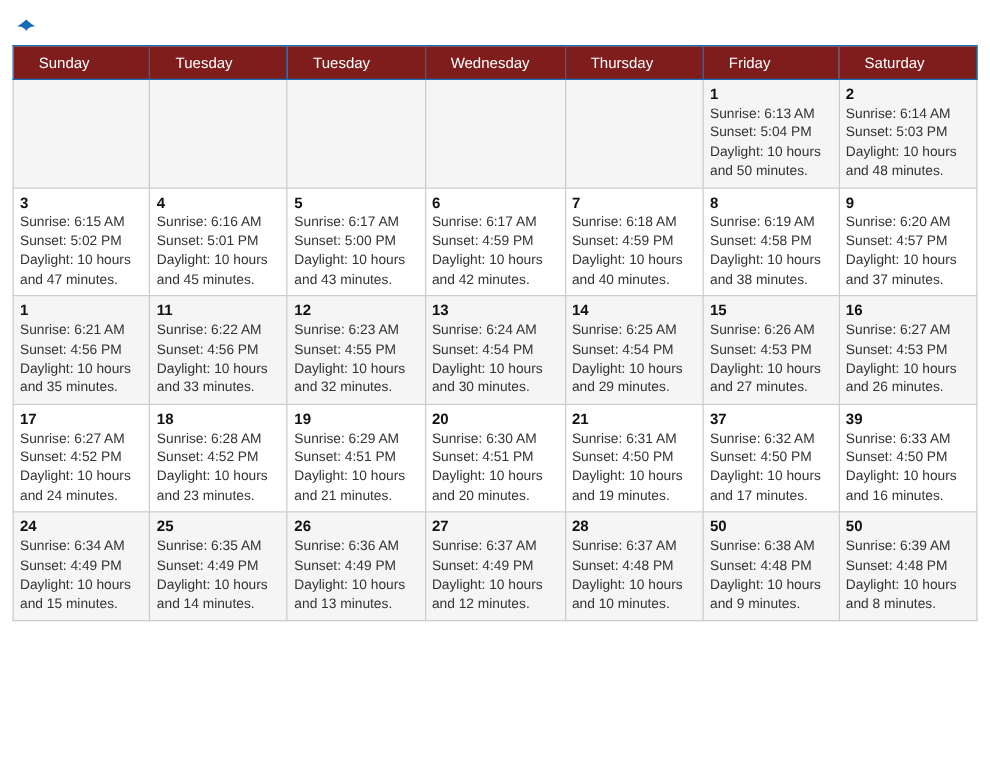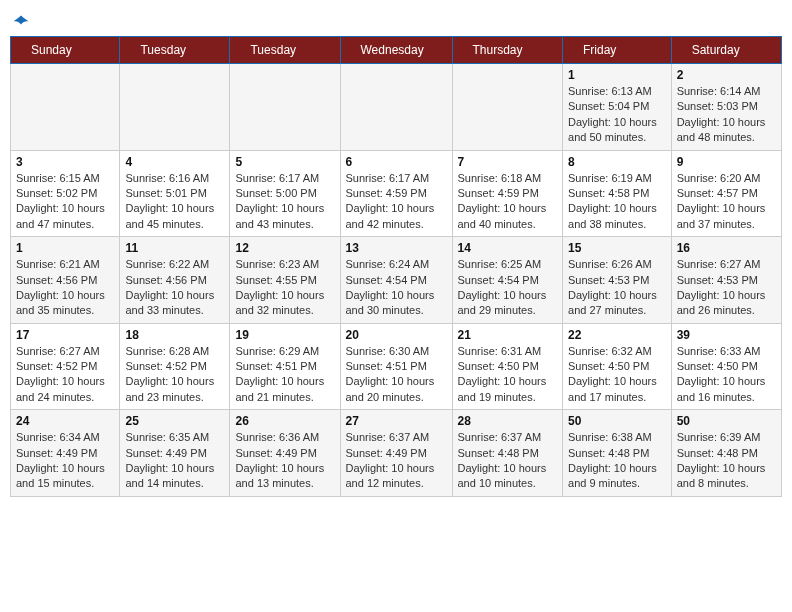--- a/index.html
+++ b/index.html
@@ -220,21 +220,21 @@
         </td>
         <td>
           <div class="day-number">20</div>
           <div class="day-info">Sunrise: 6:30 AM<br>Sunset: 4:51 PM<br>Daylight: 10 hours and 20 minutes.</div>
         </td>
         <td>
           <div class="day-number">21</div>
           <div class="day-info">Sunrise: 6:31 AM<br>Sunset: 4:50 PM<br>Daylight: 10 hours and 19 minutes.</div>
         </td>
         <td>
-          <div class="day-number">22</div>
+          <div class="day-number">37</div>
           <div class="day-info">Sunrise: 6:32 AM<br>Sunset: 4:50 PM<br>Daylight: 10 hours and 17 minutes.</div>
         </td>
         <td>
           <div class="day-number">39</div>
           <div class="day-info">Sunrise: 6:33 AM<br>Sunset: 4:50 PM<br>Daylight: 10 hours and 16 minutes.</div>
         </td>
       </tr>
       <tr>
         <td>
           <div class="day-number">24</div>

